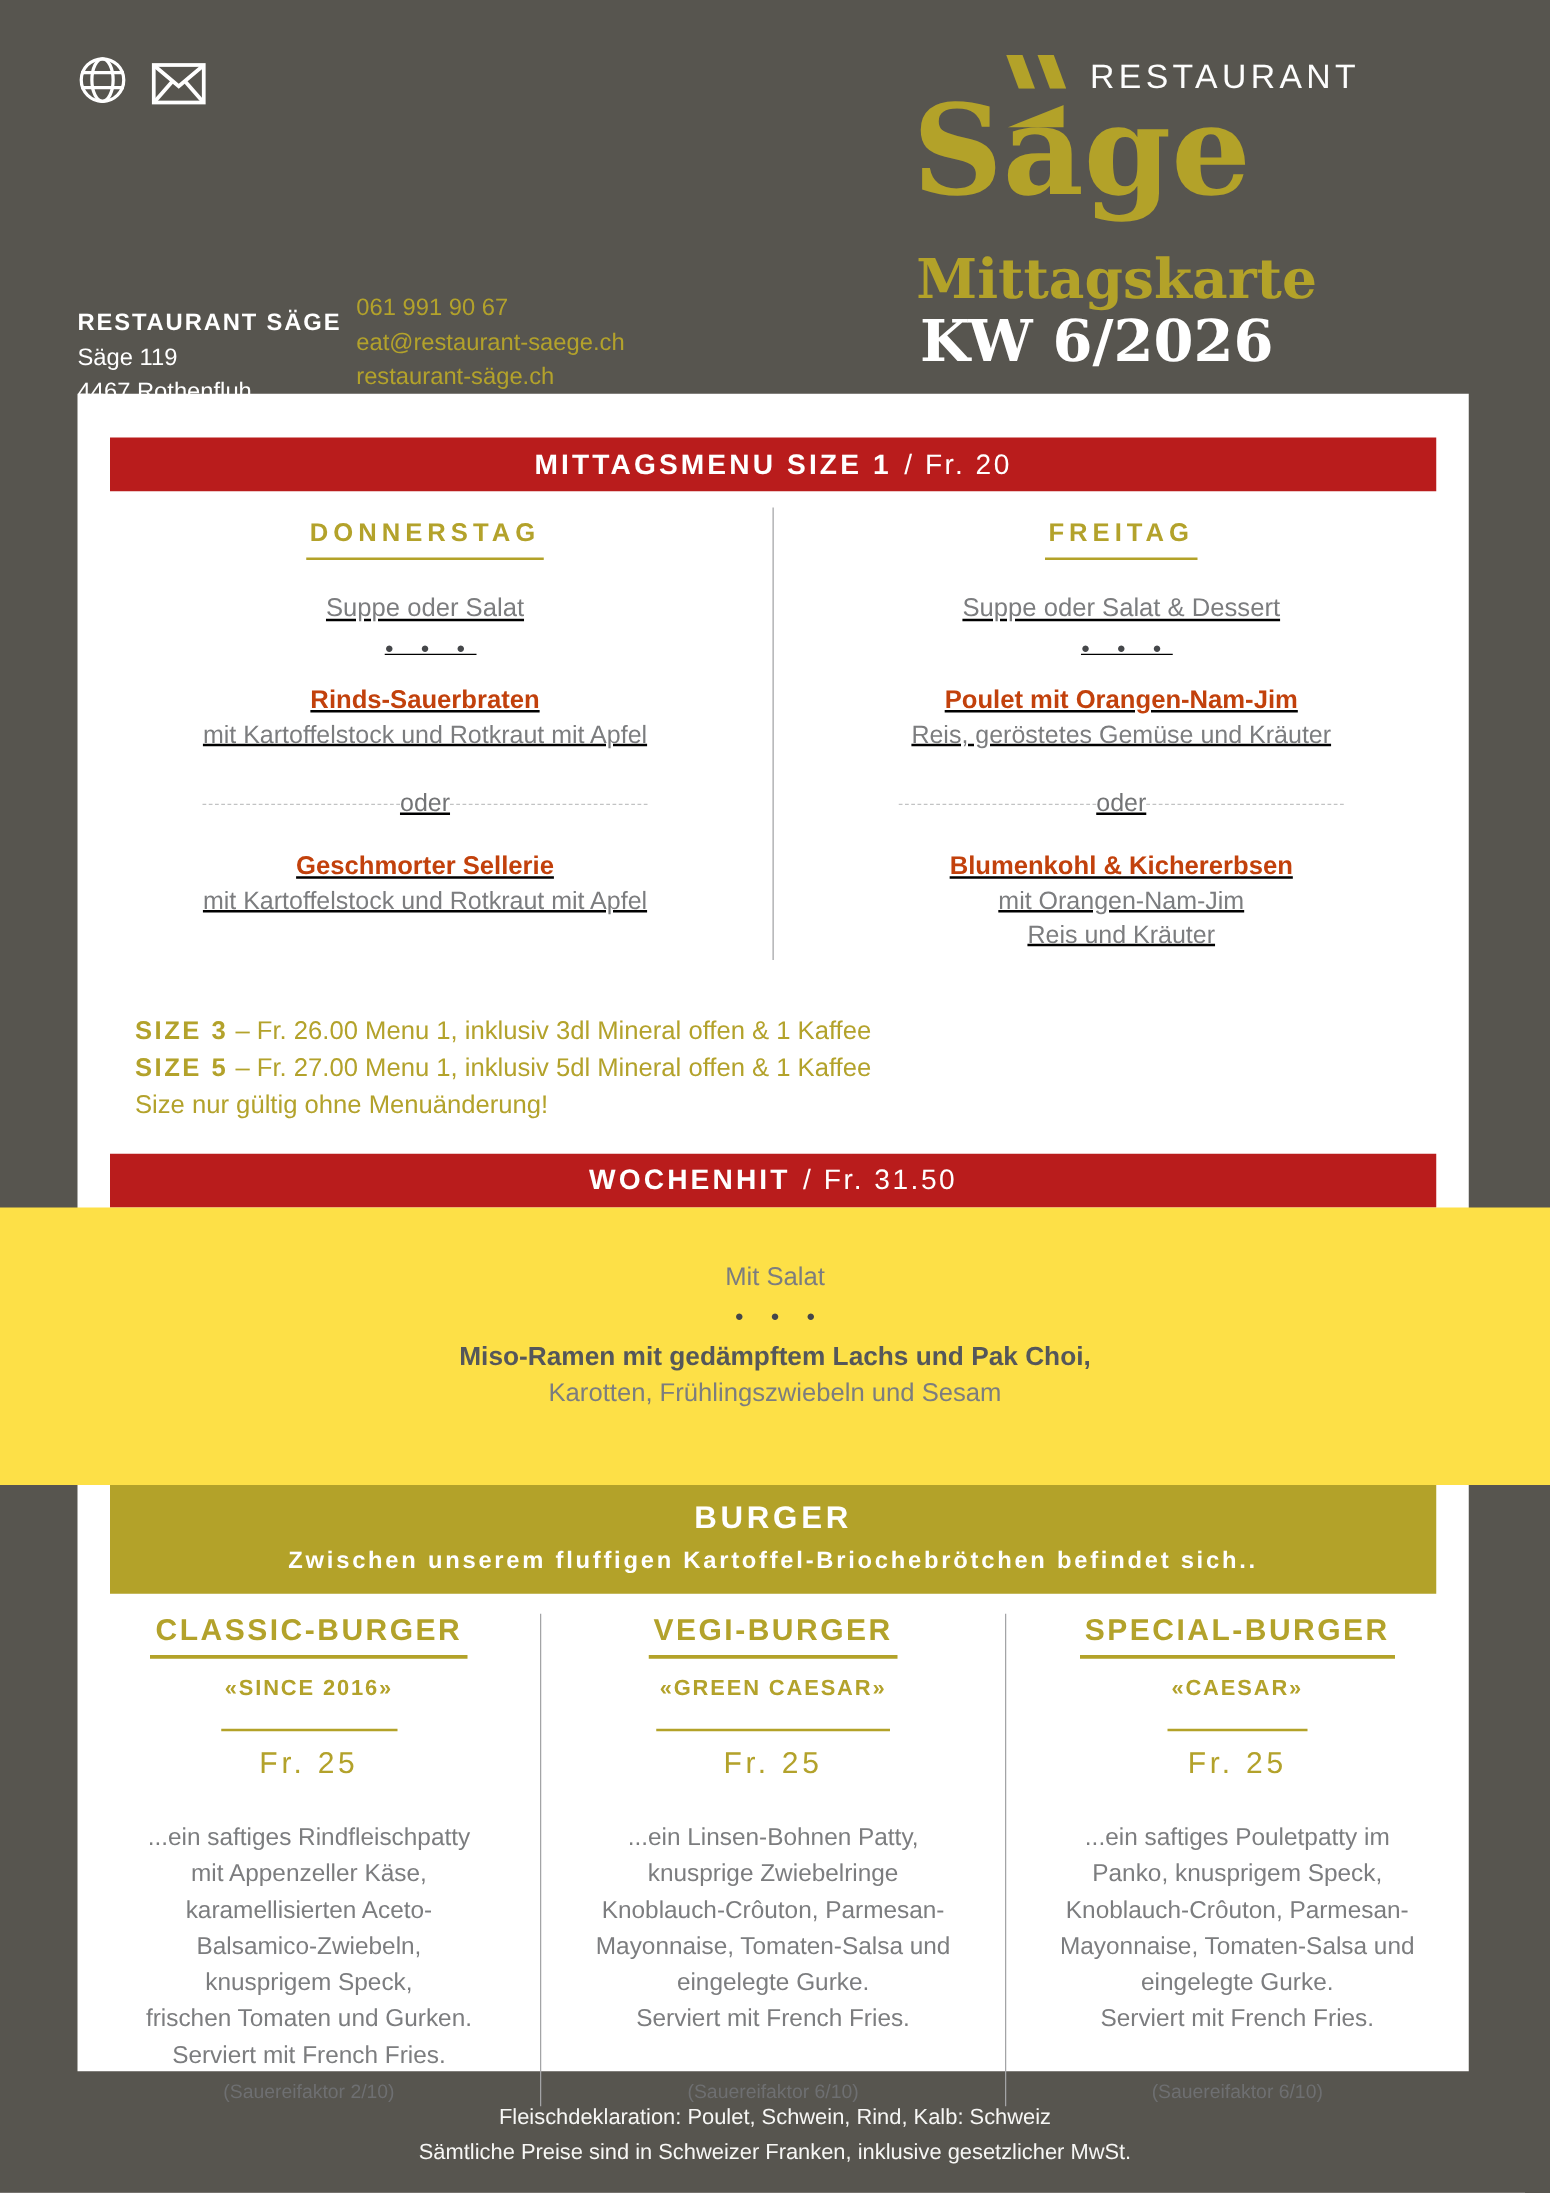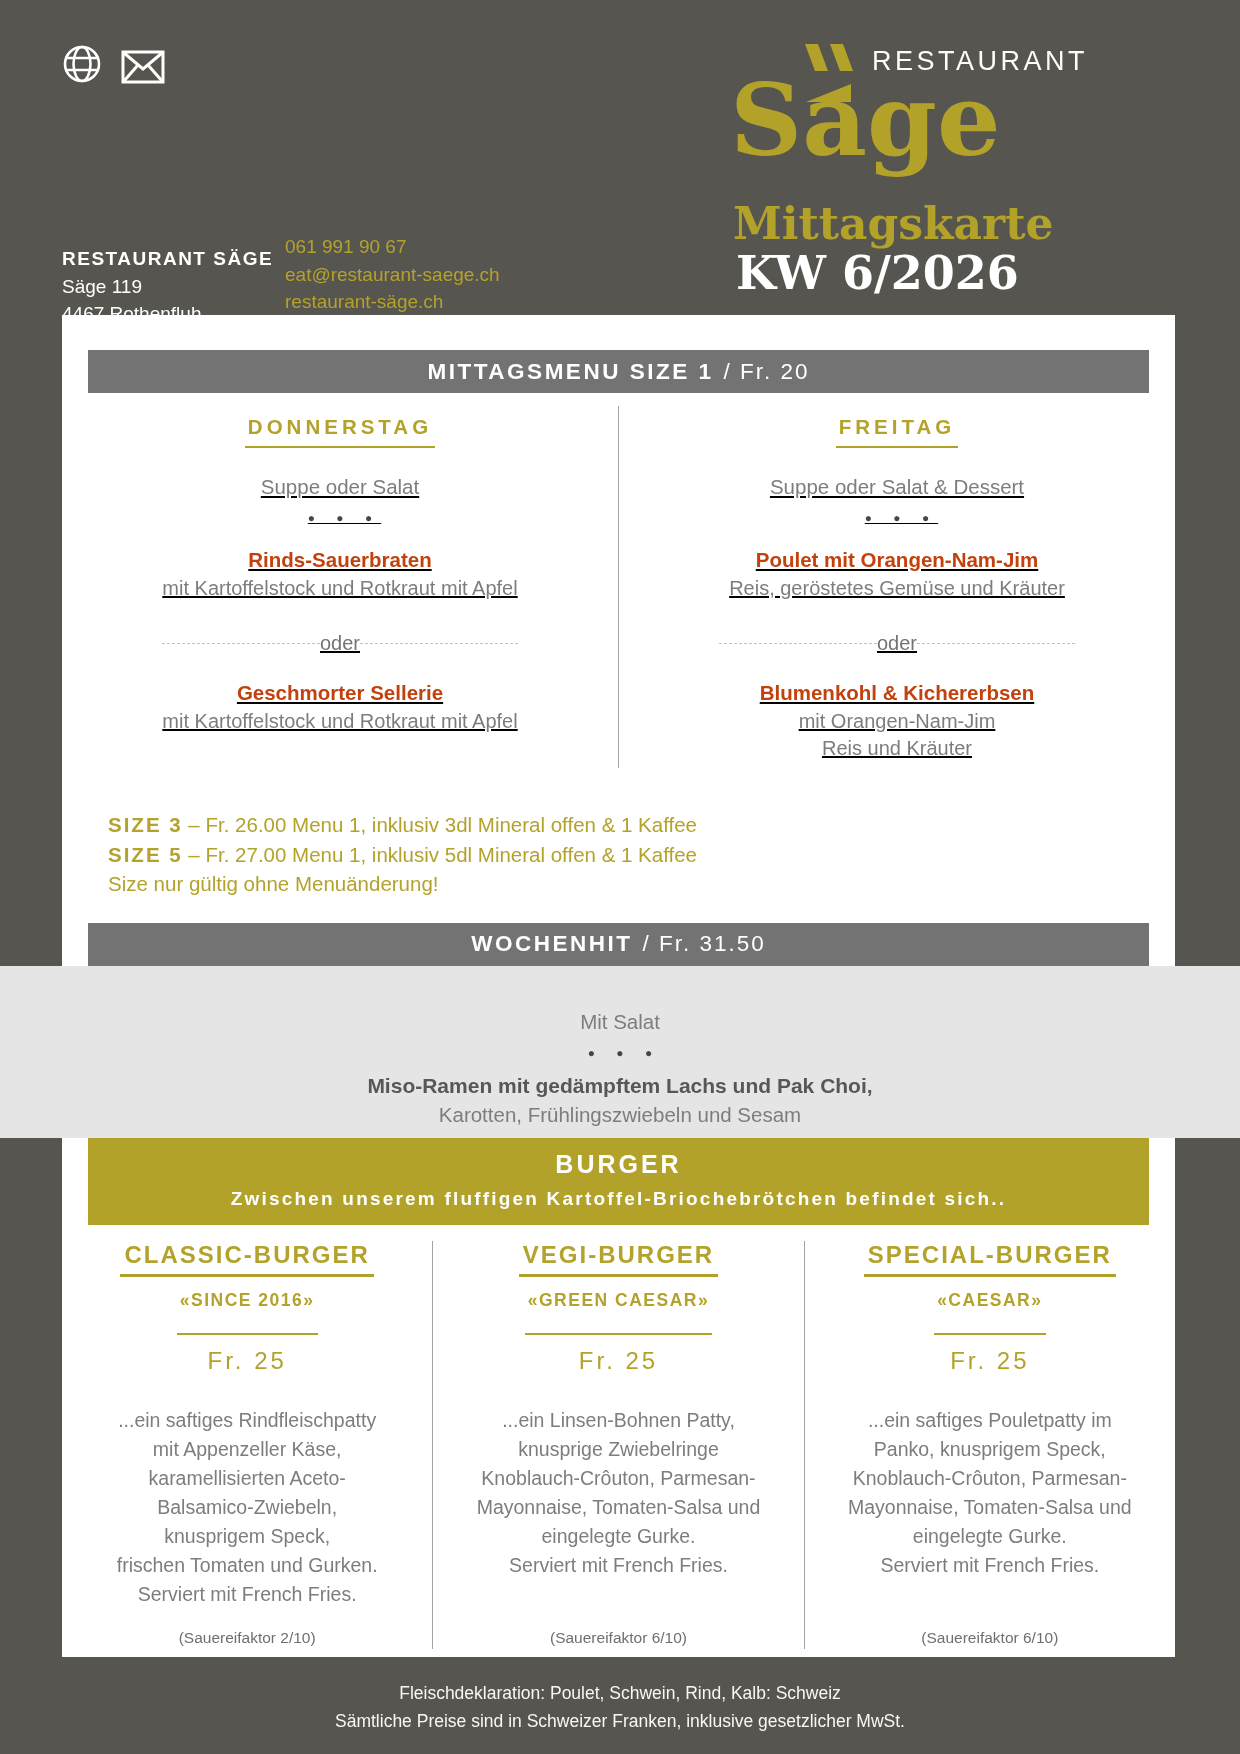--- a/index.html
+++ b/index.html
@@ -24,39 +24,39 @@
   .brand-name { position:absolute; left:730px; top:70px; color:#b3a229; font-family:"DejaVu Serif","Liberation Serif",serif; font-weight:700; font-size:100px; line-height:1; }
   .brand-name svg { position:absolute; left:76px; top:14px; }
   .menu-title { position:absolute; left:733px; top:200px; color:#b3a229; font-family:"DejaVu Serif","Liberation Serif",serif; font-weight:700; font-size:44px; line-height:1.1; }
   .week-label { position:absolute; left:736px; top:248px; color:#ffffff; font-family:"DejaVu Serif","Liberation Serif",serif; font-weight:700; font-size:46px; line-height:1.1; }
   
   .content {
     margin:0 65px 0 62px; background:#ffffff; height:1342px; box-sizing:border-box;
     padding:35px 0 8px; display:flex; flex-direction:column;
   }
   .banner {
-    background:#737373; color:#fff; height:43px; margin:0 26px; flex:none;
+    background:#b91c1c; color:#fff; height:43px; margin:0 26px; flex:none;
     display:flex; align-items:center; justify-content:center; gap:10px; font-size:22.5px;
   }
   .banner .b { font-weight:700; letter-spacing:2.5px; }
   .banner .l { font-weight:400; letter-spacing:2px; }
   .menu-cols { display:flex; margin-top:13px; flex:none;text-decoration:underline; }
   .menu-col { flex:1; text-align:center; padding:0 14px 6px; }
   .menu-col + .menu-col { border-left:1px solid #a3a4a6; }
   .day-head { display:inline-block; color:#b3a22b; font-weight:700; font-size:20.5px; letter-spacing:4px; border-bottom:2.5px solid #b3a229; padding:0 3px 7px; margin-top:9px; }
   .starter { margin-top:27px; color:#7c7d7f; font-size:20.5px; }
   .dots { margin-top:12px; color:#45474a; font-size:12px; letter-spacing:9px; text-indent:9px; }
   .dish-name { margin-top:23px; color:#c2410c; font-weight:700; font-size:20.5px; }
   .dish-desc { margin-top:3px; color:#7c7d7f; font-size:20px; line-height:27px; white-space:pre-line; }
   .oder-row { display:flex; align-items:center; justify-content:center; margin:30px 0 26px; color:#737476; font-size:20px; }
   .oder-row .dash { width:158px; border-top:1.5px dashed #c2c3c4; height:0; }
   .sizes { margin-top:42px; padding-left:46px; color:#b3a22b; font-size:20.5px; line-height:29.5px; text-align:left; flex:none; }
   .size-label { font-weight:700; letter-spacing:2px; }
   .banner-wochenhit { margin-top:24px; }
-  .grayband { background:#e5e5e5; margin:0 -65px 0 -62px; padding:44px 0 14px; height:172px; box-sizing:border-box; text-align:center; flex:none; }
+  .grayband { background:#fde047; margin:0 -65px 0 -62px; padding:44px 0 14px; height:222px; box-sizing:border-box; text-align:center; flex:none; }
   .gb-name { margin-top:14px; color:#55575a; font-weight:700; font-size:21px; }
   .gb-desc { margin-top:5px; color:#7c7d7f; font-size:20.5px; }
   .banner-burger { margin:0 26px; background:#b3a229; color:#fff; text-align:center; padding:12px 0 15px; flex:none; }
   .bb-title { font-size:25px; font-weight:700; letter-spacing:3px; }
   .bb-sub { margin-top:9px; font-size:19px; font-weight:700; letter-spacing:2.2px; }
   .burger-cols { display:flex; margin-top:16px; flex:1; }
   .burger-col { flex:1; display:flex; flex-direction:column; align-items:center; text-align:center; padding:0 10px; }
   .burger-col + .burger-col { border-left:1px solid #a3a4a6; }
   .b-title { color:#b3a22b; font-weight:700; font-size:24px; letter-spacing:2px; border-bottom:3px solid #b3a229; padding:0 4px 5px; }
   .b-sub { margin-top:13px; color:#b3a22b; font-weight:700; font-size:17.5px; letter-spacing:1.5px; border-bottom:2px solid #b3a229; padding:0 3px 22px; }

